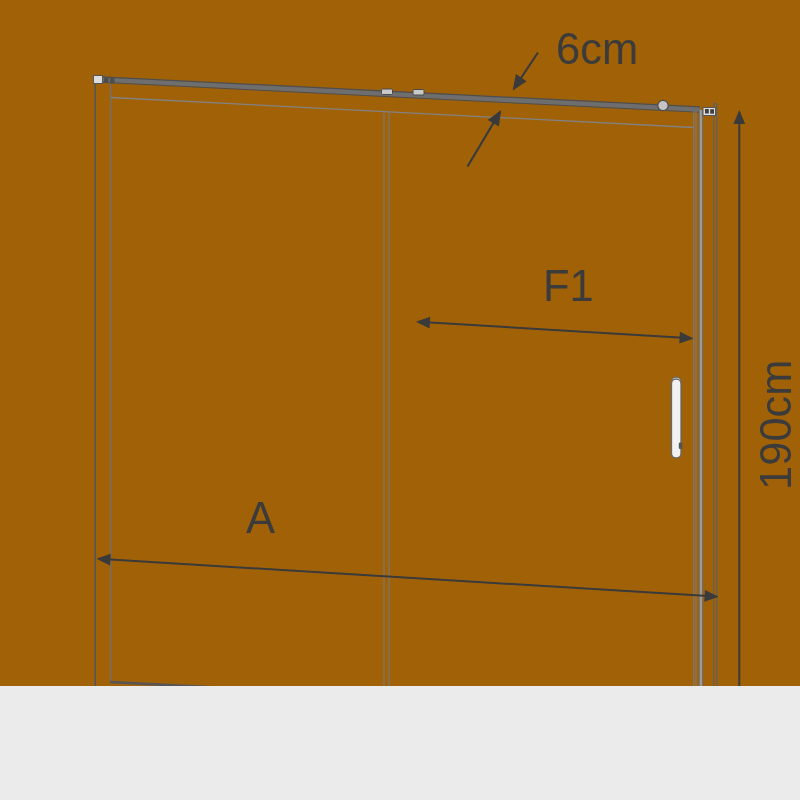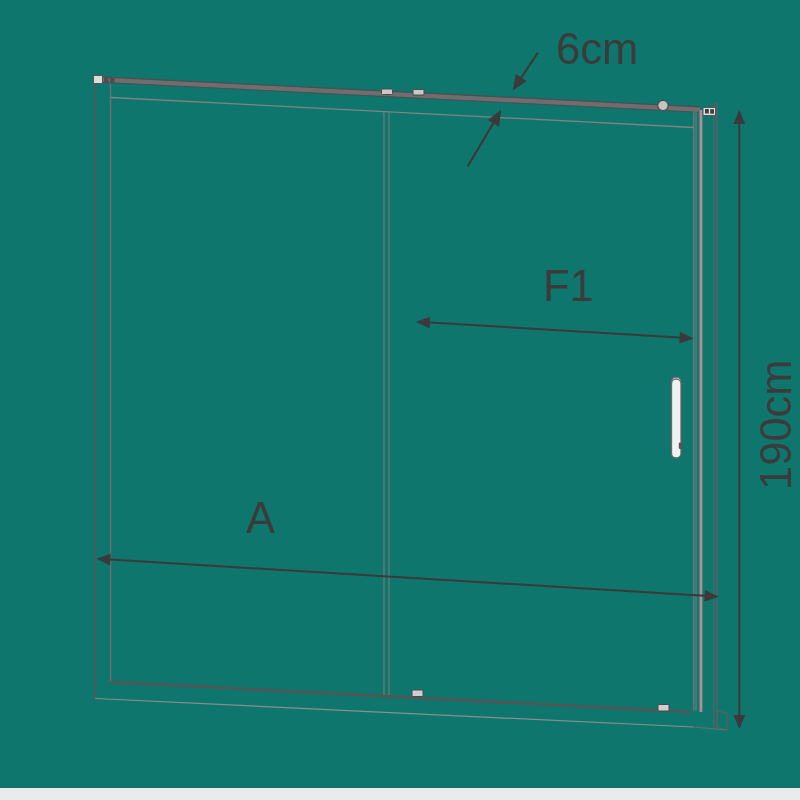--- a/index.html
+++ b/index.html
@@ -3,22 +3,22 @@
 <meta charset="utf-8">
 <style>
   html, body { margin: 0; padding: 0; }
   body {
     width: 800px; height: 800px;
     background: #ebebeb;
     font-family: "Liberation Sans", "DejaVu Sans", sans-serif;
   }
   .stage {
     position: relative;
-    width: 800px; height: 788px;
-    background: #0f766e;
+    width: 800px; height: 686px;
+    background: #a16207;
     overflow: hidden;
   }
   svg { display: block; }
   svg text {
     fill: #3b3b3b;
     font-family: "Liberation Sans", "DejaVu Sans", sans-serif;
     font-size: 43.5px;
   }
 </style>
 </head>

